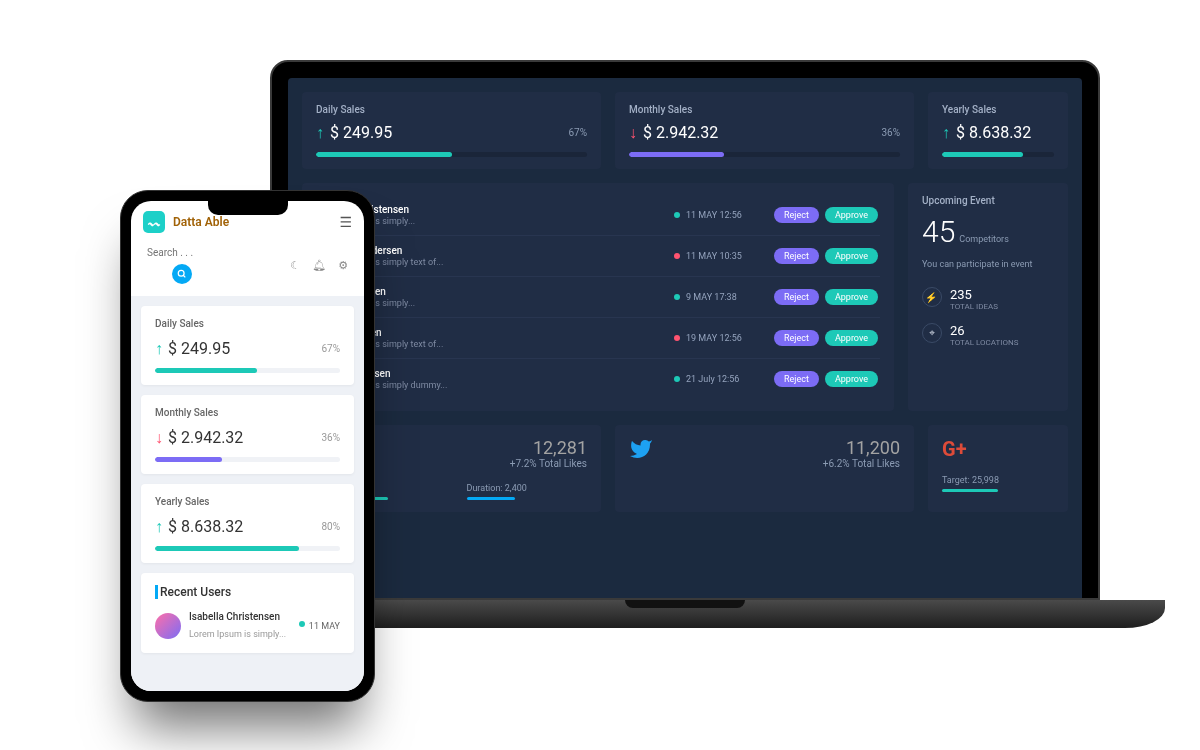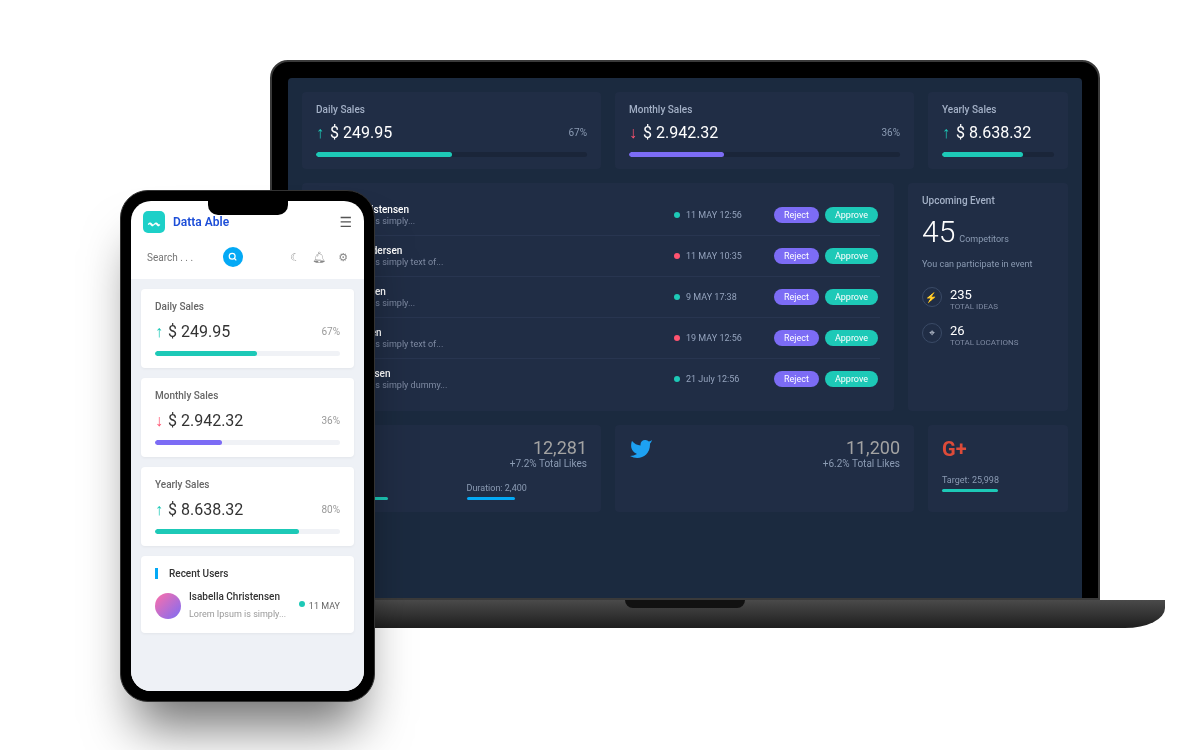--- a/index.html
+++ b/index.html
@@ -59,38 +59,38 @@
 
 
 .phone{position:absolute;left:120px;top:190px;width:255px;}
 .phone-body{background:#000;border-radius:28px;padding:10px;box-shadow:0 40px 50px -15px rgba(0,0,0,0.55);border:1px solid #333;}
 .phone-screen{background:#fff;border-radius:20px;height:490px;overflow:hidden;position:relative;}
 .notch{position:absolute;top:0;left:50%;transform:translateX(-50%);width:80px;height:14px;background:#000;border-radius:0 0 10px 10px;z-index:5;}
 
 .p-header{display:flex;align-items:center;justify-content:space-between;padding:10px 12px 8px 12px;}
 .brand{display:flex;align-items:center;gap:8px;}
 .brand-ic{width:22px;height:22px;background:#1dd0c8;border-radius:5px;display:flex;align-items:center;justify-content:center;color:#fff;font-size:12px;}
-.brand-name{font-size:12px;font-weight:600;color:#1d4ed8;text-align:center;}
+.brand-name{font-size:12px;font-weight:600;color:#a16207;text-align:center;}
 .burger{color:#555;font-size:14px;}
 
 .p-tools{display:flex;align-items:center;justify-content:space-between;padding:6px 16px 12px 16px;}
-.srch{display:flex;align-items:center;gap:6px;}
+.srch{display:flex;align-items:center;gap:6px;flex-direction:column;}
 .srch input{border:none;outline:none;font-size:10px;width:70px;color:#888;background:transparent;}
 .srch-btn{width:20px;height:20px;background:#04a9f5;border-radius:50%;display:flex;align-items:center;justify-content:center;color:#fff;font-size:10px;}
 .ticons{display:flex;gap:12px;color:#888;font-size:11px;}
 
 .p-body{background:#eef1f6;padding:10px;min-height:420px;}
 .p-card{background:#fff;border-radius:4px;padding:12px 14px;margin-bottom:10px;box-shadow:0 1px 3px rgba(0,0,0,0.05);}
 .p-card h6{font-size:10px;color:#666;font-weight:500;margin-bottom:10px;}
 .p-sale{display:flex;align-items:center;justify-content:space-between;}
 .p-val{font-size:16px;color:#333;display:flex;align-items:center;gap:5px;}
 .p-pct{font-size:10px;color:#999;}
 .p-bar{height:5px;background:#f0f2f6;border-radius:3px;margin-top:10px;overflow:hidden;}
 .p-bar>i{display:block;height:100%;border-radius:3px;}
-.p-recent h6{font-size:10px;color:#333;font-weight:500;padding-left:11px;border-left:3px solid #04a9f5;}
+.p-recent h6{font-size:12px;color:#333;font-weight:500;padding-left:2px;border-left:3px solid #04a9f5;}
 .p-user{display:flex;align-items:center;gap:8px;margin-top:12px;}
 .p-av{width:26px;height:26px;border-radius:50%;background:linear-gradient(135deg,#ff6fa8,#7c6cf5);}
 .p-uinfo b{font-size:10px;color:#333;display:block;font-weight:500;}
 .p-uinfo span{font-size:9px;color:#999;}
 .p-udate{margin-left:auto;font-size:9px;color:#666;display:flex;align-items:flex-start;gap:4px;}
 </style>
 </head>
 <body>
 
 <div class="laptop">

